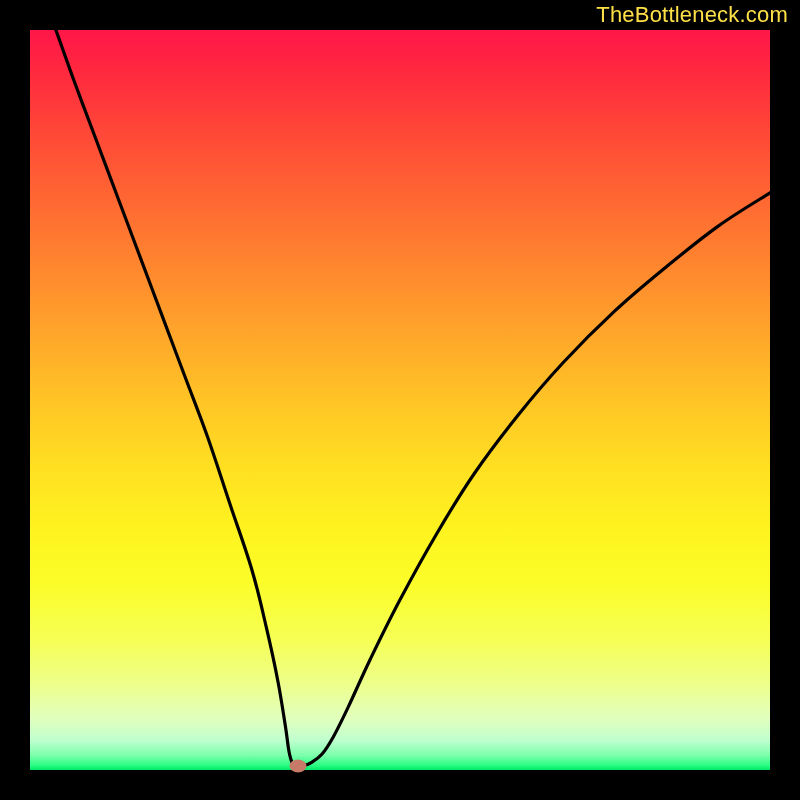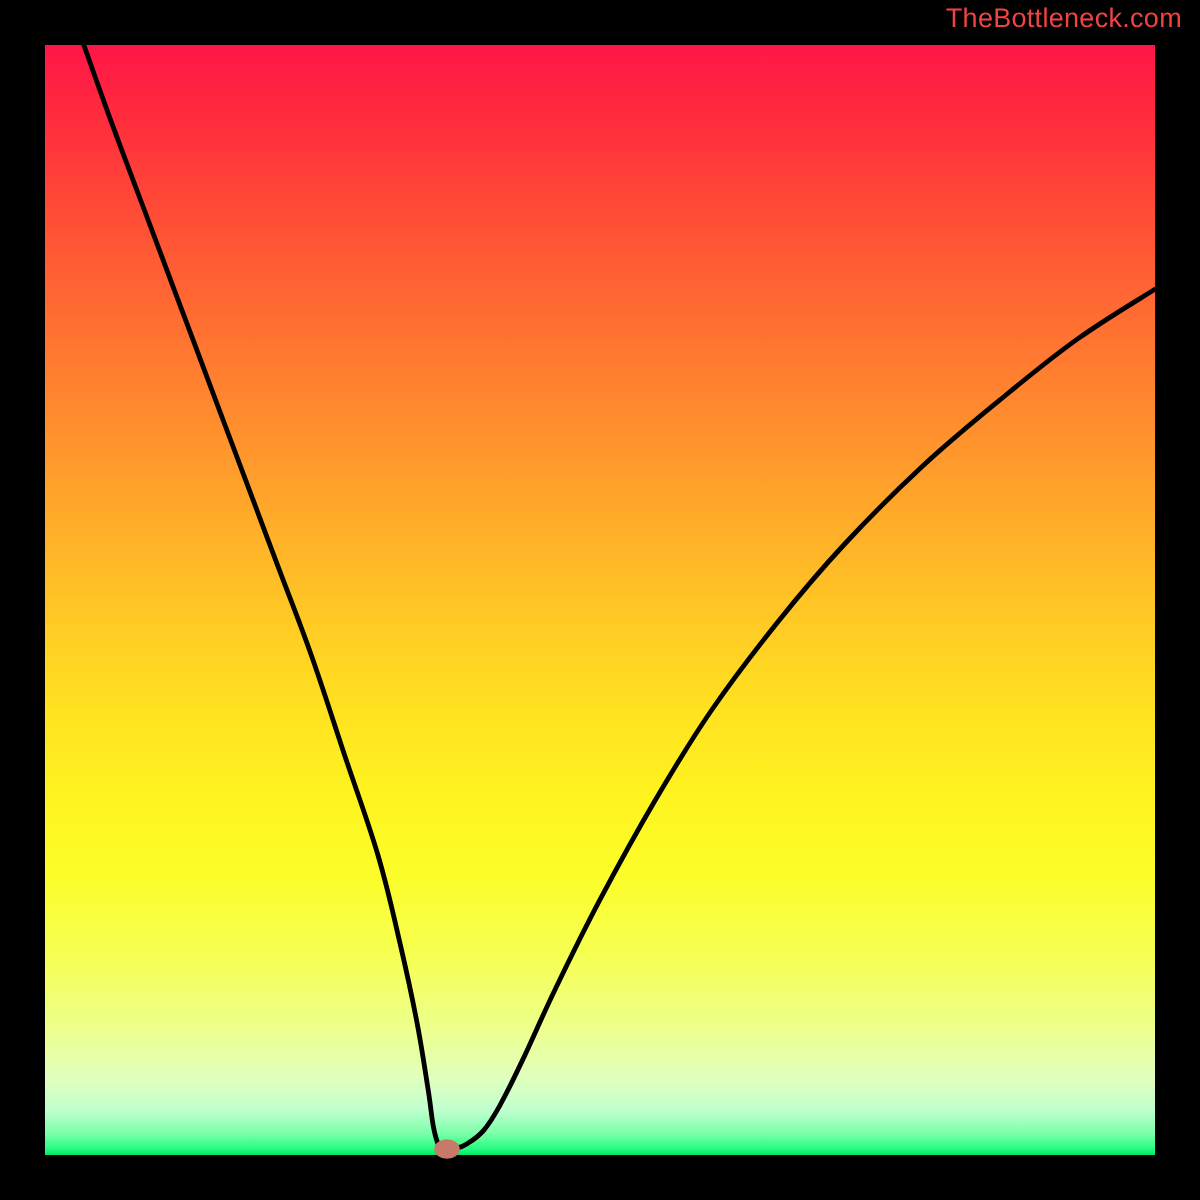--- a/index.html
+++ b/index.html
@@ -8,22 +8,22 @@
     position: relative;
     width: 800px;
     height: 800px;
     background: #000;
   }
   .attribution {
     position: absolute;
     top: 2px;
     right: 12px;
     font-family: Arial, Helvetica, sans-serif;
-    font-size: 18px;
-    color: #ef4444;
+    font-size: 22px;
+    color: #fde047;
     letter-spacing: 0.2px;
   }
   .plot-area {
     position: absolute;
     left: 30px;
     top: 30px;
     width: 740px;
     height: 740px;
     background: linear-gradient(to bottom,
       #ff1649 0%,

